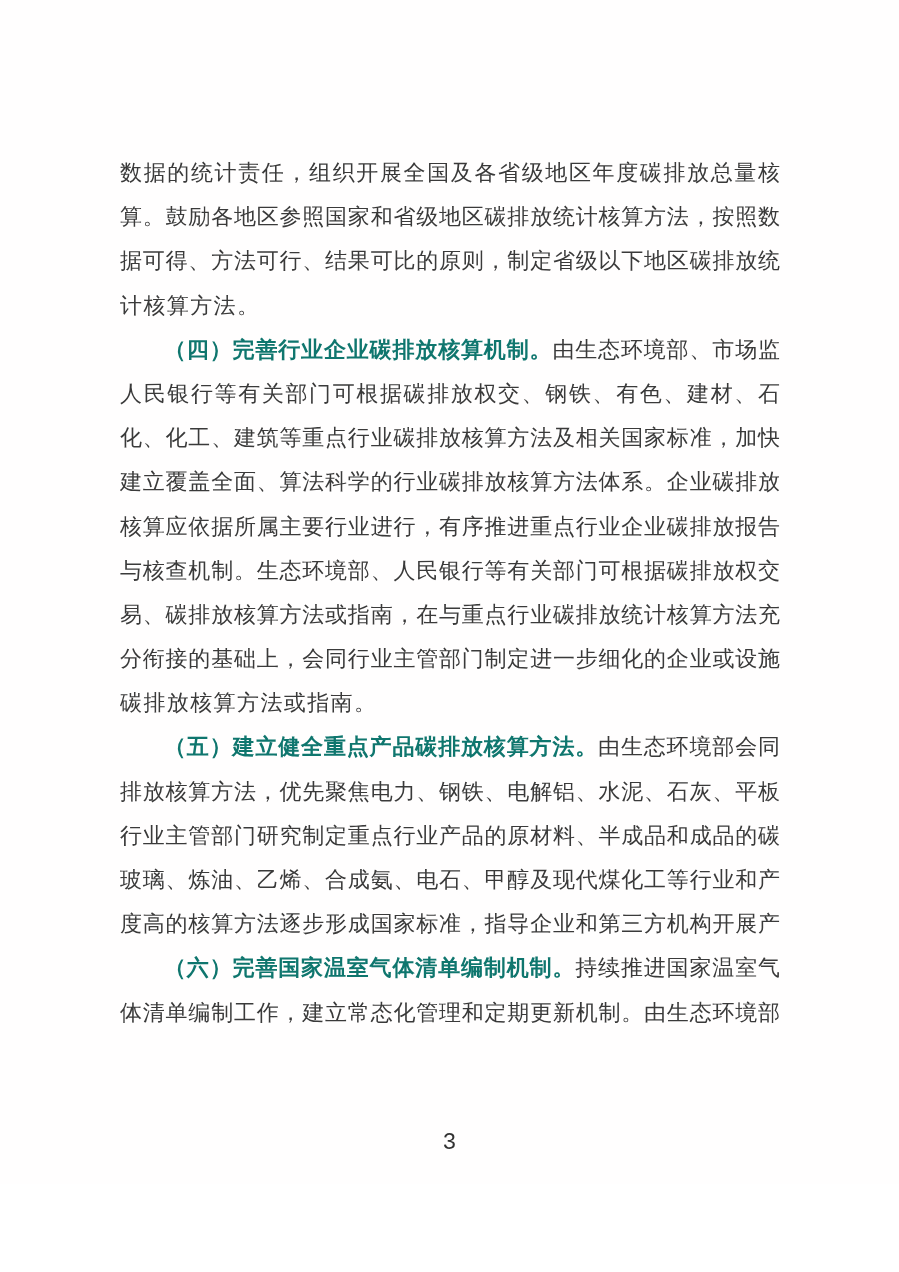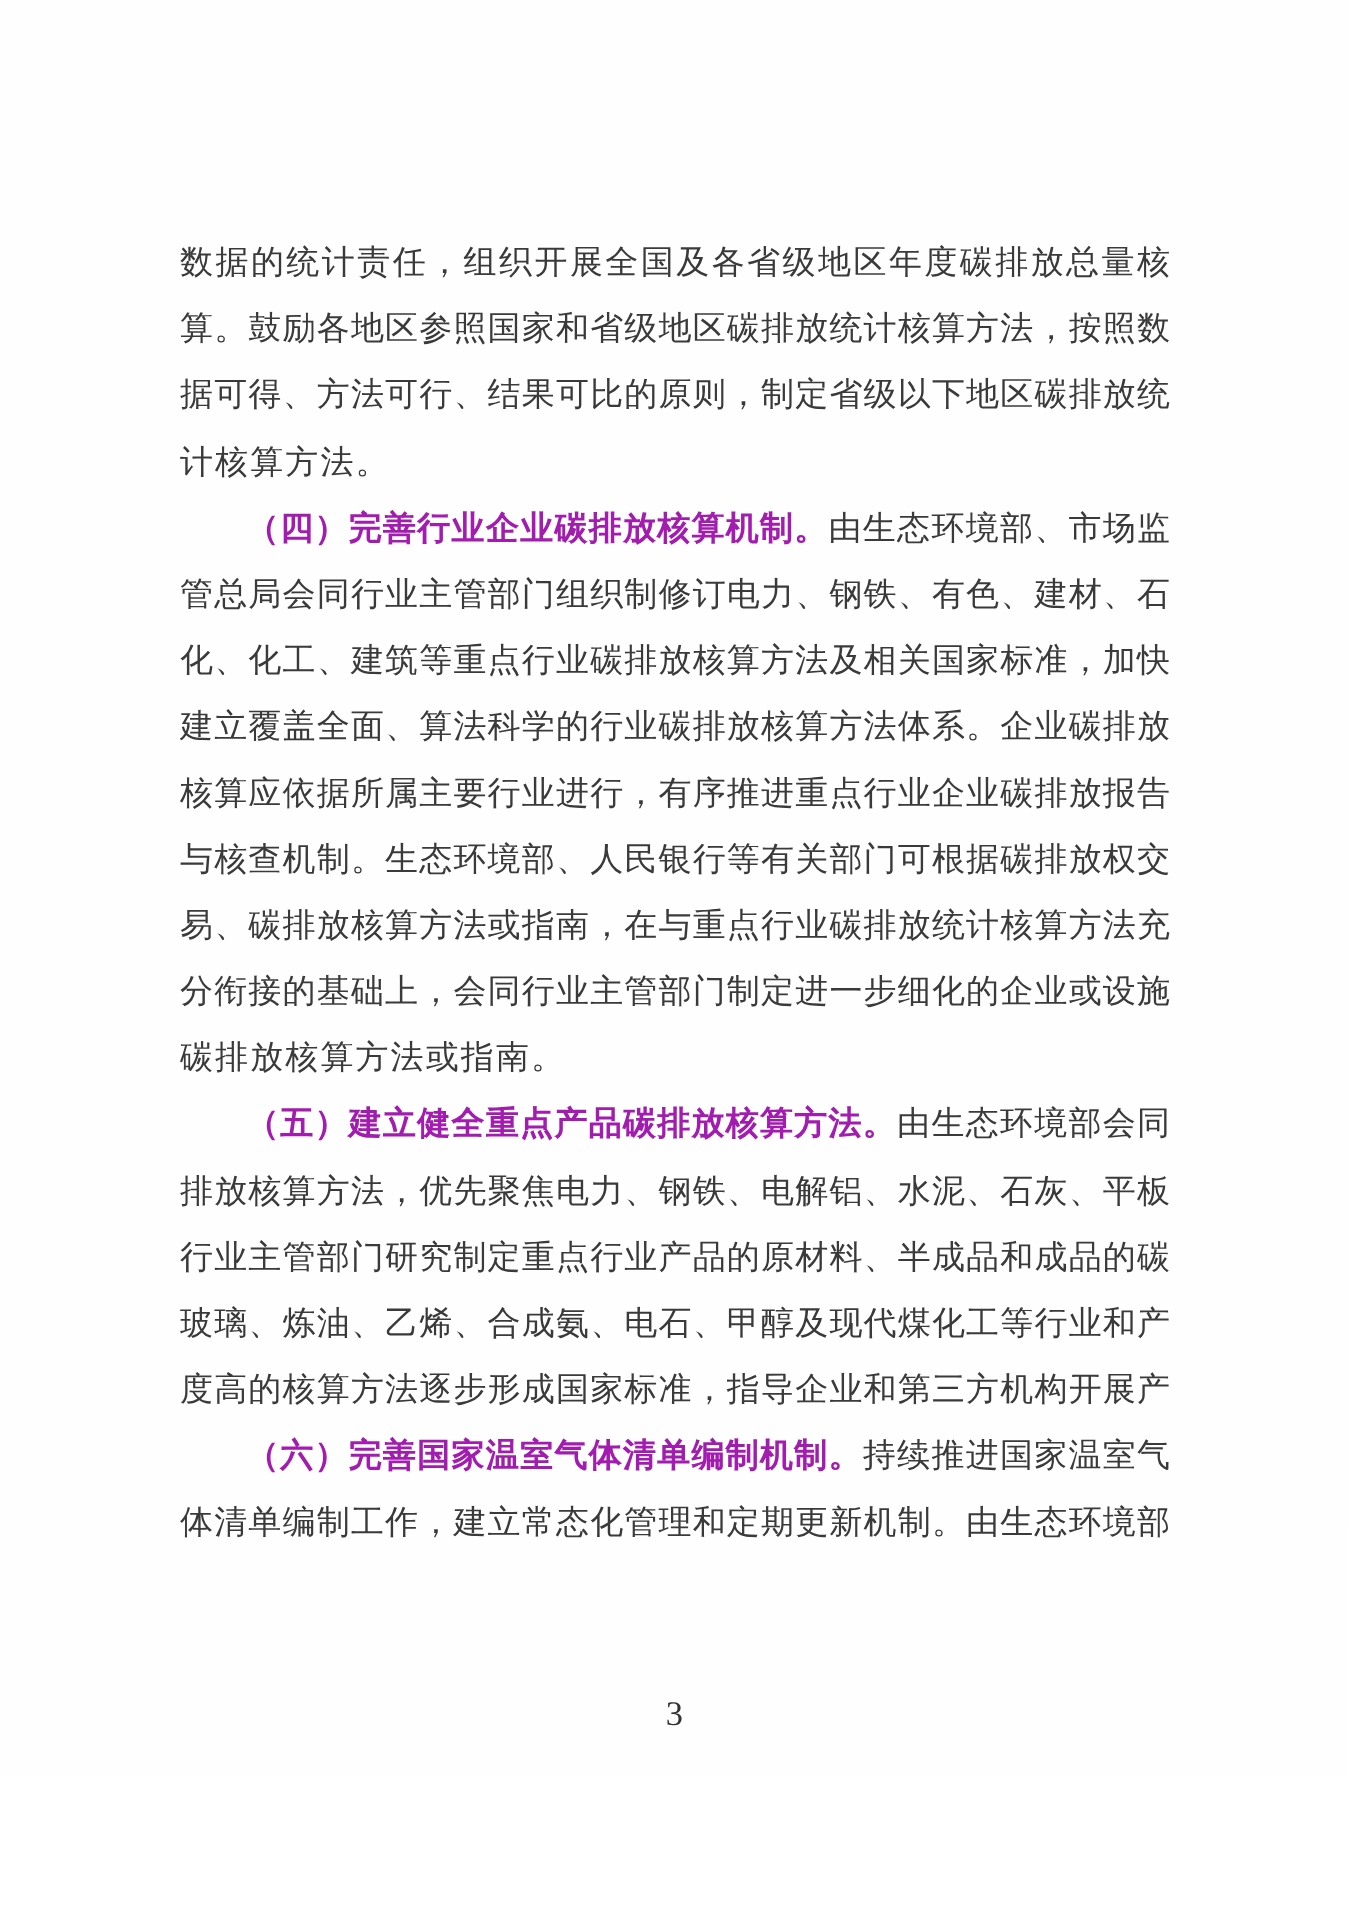--- a/index.html
+++ b/index.html
@@ -6,21 +6,21 @@
     margin: 0;
     padding: 0;
     background: #ffffff;
   }
   .page {
     position: relative;
     width: 899px;
     height: 1184px;
     background: #fffefe;
     overflow: hidden;
-    font-family: Liberation Serif, serif;
+    font-family: Liberation Mono, monospace;
     color: #3a3a3a;
   }
   .doc-text {
     position: absolute;
     left: 120px;
     top: 153px;
     width: 660px;
   }
   .paragraph {
     margin: 0;
@@ -38,21 +38,21 @@
   .line.last {
     text-align: center;
     text-align-last: left;
     letter-spacing: 1.4px;
   }
   .line.indent {
     text-indent: 44px;
   }
   .seg.bold {
     font-weight: bold;
-    color: #a21caf;
+    color: #0f766e;
   }
   .page-number {
     position: absolute;
     top: 1126px;
     left: 0;
     width: 100%;
     text-align: center;
     font-size: 23px;
     line-height: 34px;
     color: #333333;
@@ -64,21 +64,21 @@
 <div class="page">
   <div class="doc-text">
       <div class="paragraph">
         <div class="line"><span class="seg">数据的统计责任，组织开展全国及各省级地区年度碳排放总量核</span></div>
         <div class="line"><span class="seg">算。鼓励各地区参照国家和省级地区碳排放统计核算方法，按照数</span></div>
         <div class="line"><span class="seg">据可得、方法可行、结果可比的原则，制定省级以下地区碳排放统</span></div>
         <div class="line last"><span class="seg">计核算方法。</span></div>
       </div>
       <div class="paragraph">
         <div class="line indent"><span class="seg bold">（四）完善行业企业碳排放核算机制。</span><span class="seg">由生态环境部、市场监</span></div>
-        <div class="line"><span class="seg">管总局会同行业主管部门组织制修订电力、钢铁、有色、建材、石</span></div>
+        <div class="line"><span class="seg">人民银行等有关部门可根据碳排放权交、钢铁、有色、建材、石</span></div>
         <div class="line"><span class="seg">化、化工、建筑等重点行业碳排放核算方法及相关国家标准，加快</span></div>
         <div class="line"><span class="seg">建立覆盖全面、算法科学的行业碳排放核算方法体系。企业碳排放</span></div>
         <div class="line"><span class="seg">核算应依据所属主要行业进行，有序推进重点行业企业碳排放报告</span></div>
         <div class="line"><span class="seg">与核查机制。生态环境部、人民银行等有关部门可根据碳排放权交</span></div>
         <div class="line"><span class="seg">易、碳排放核算方法或指南，在与重点行业碳排放统计核算方法充</span></div>
         <div class="line"><span class="seg">分衔接的基础上，会同行业主管部门制定进一步细化的企业或设施</span></div>
         <div class="line last"><span class="seg">碳排放核算方法或指南。</span></div>
       </div>
       <div class="paragraph">
         <div class="line indent"><span class="seg bold">（五）建立健全重点产品碳排放核算方法。</span><span class="seg">由生态环境部会同</span></div>

